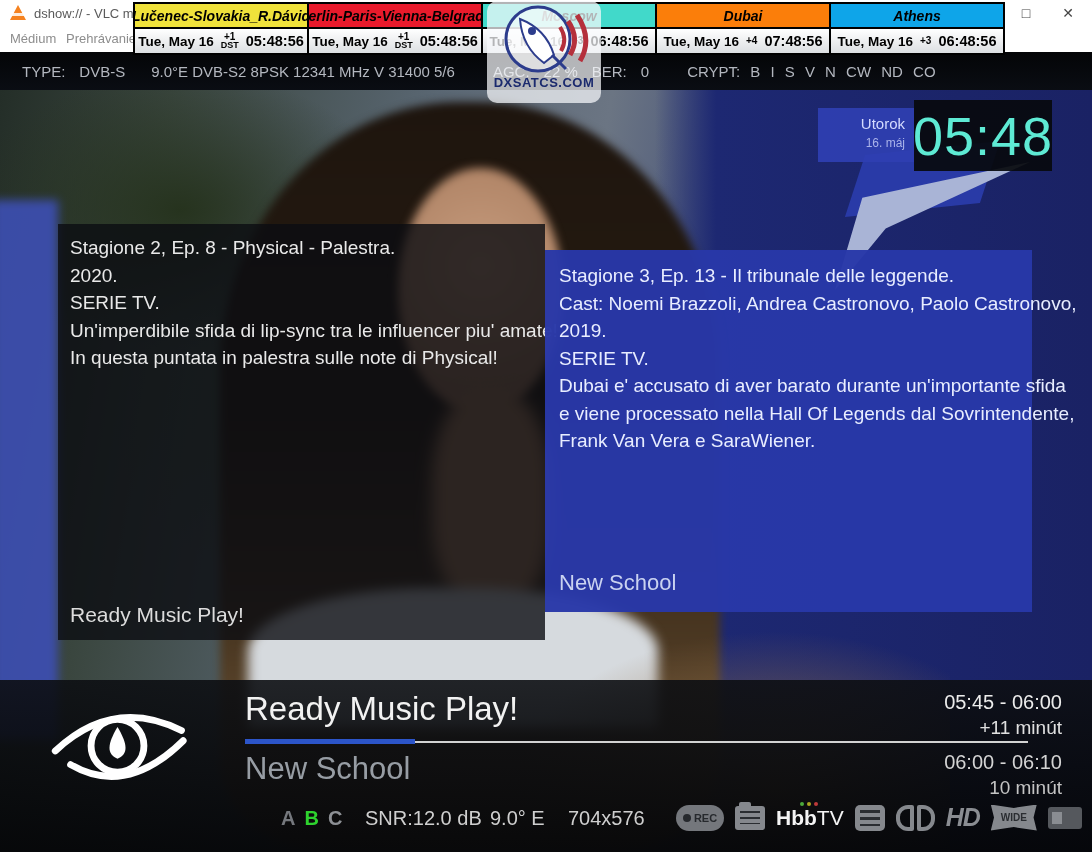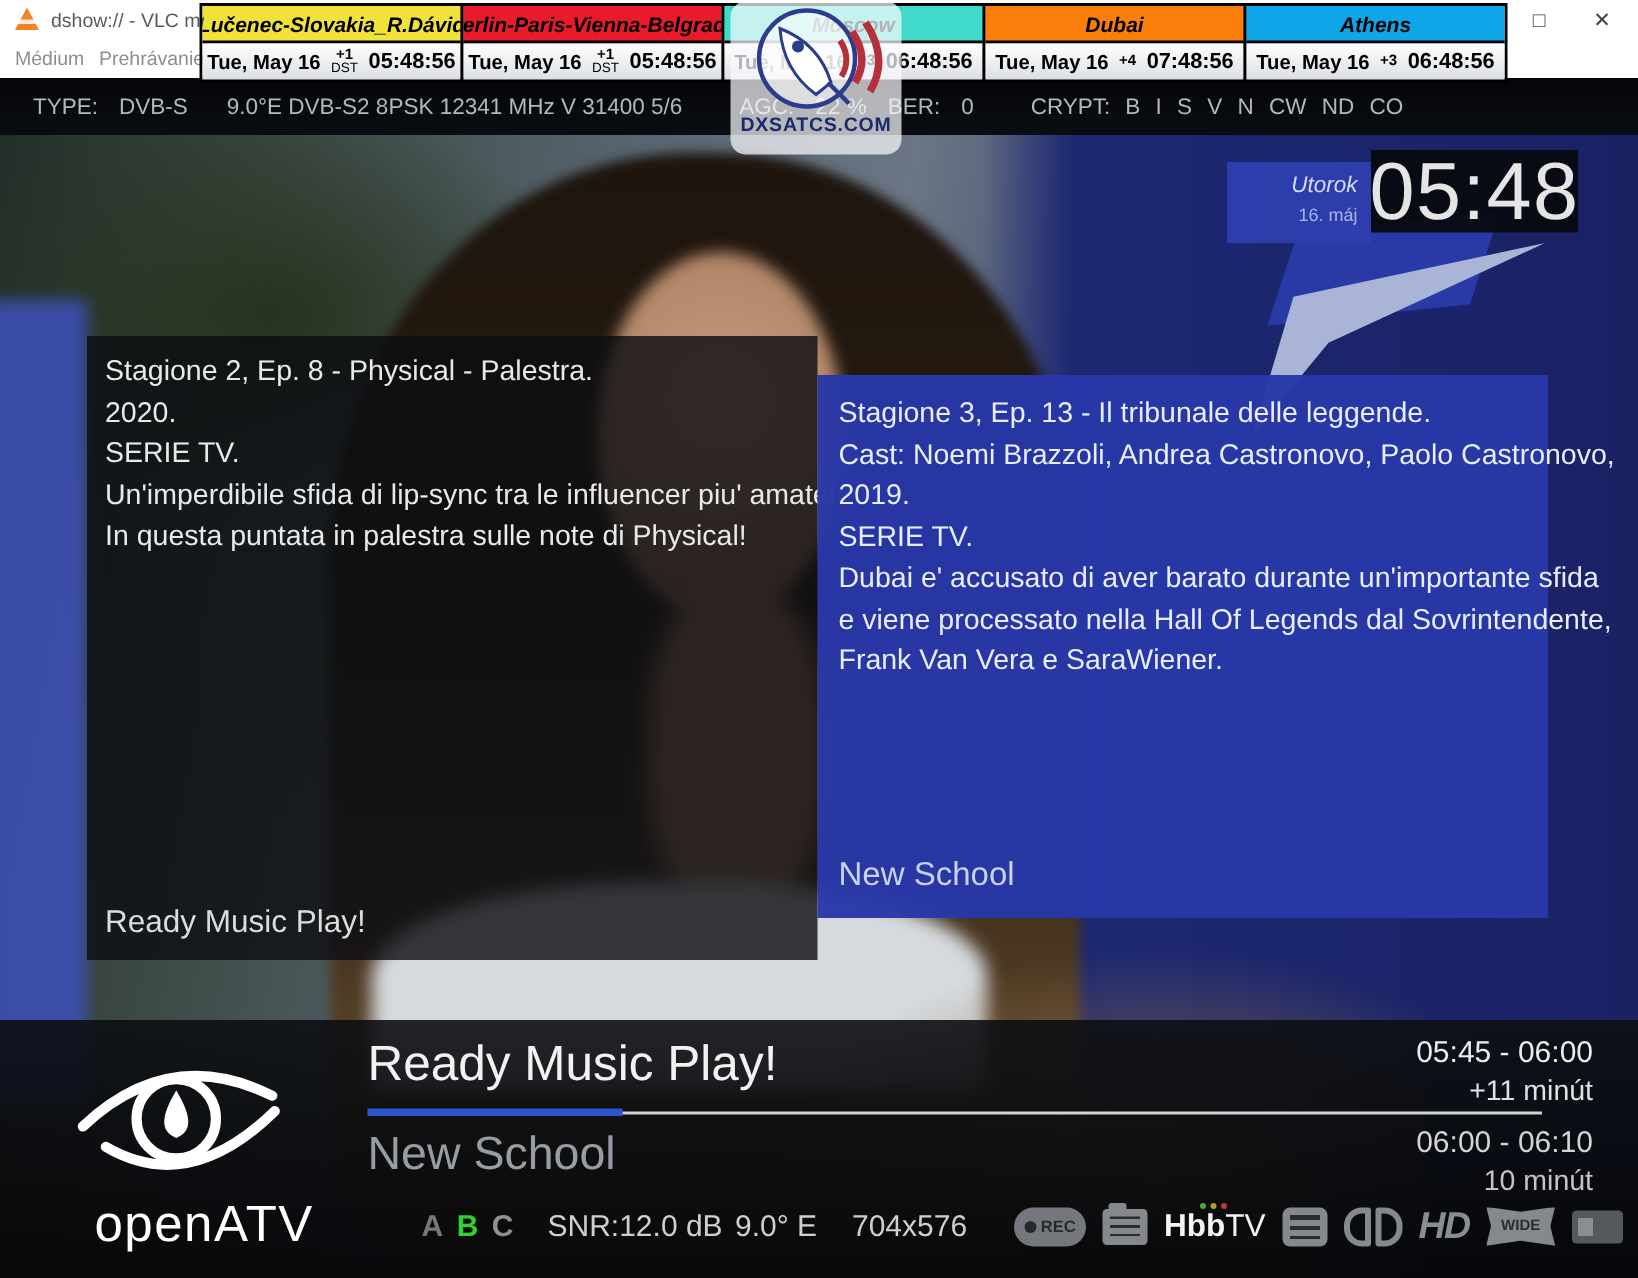--- a/index.html
+++ b/index.html
@@ -27,21 +27,21 @@
   .clock{width:172px;border:2px solid #000;margin-left:-2px;}
   .clock:first-child{margin-left:0;}
   .clock-header{height:23px;display:flex;align-items:center;justify-content:center;
                 font-size:14px;font-weight:bold;font-style:italic;color:#000;
                 border-bottom:2px solid #000;white-space:nowrap;overflow:hidden;}
   .clock-body{height:24px;background:linear-gradient(#ffffff,#dcdfe2);display:flex;
               align-items:center;justify-content:center;gap:7px;font-weight:bold;color:#000;}
   .clock-date{font-size:13.5px;white-space:nowrap;}
   .offset-block{display:flex;flex-direction:column;align-items:center;line-height:8px;}
   .clock-offset{font-size:10px;font-weight:bold;}
-  .clock-dst{font-size:9px;font-weight:normal;}
+  .clock-dst{font-size:9px;font-weight:bold;}
   .clock-time{font-size:14.5px;white-space:nowrap;}
 
   
   .watermark{left:487px;top:1px;width:114px;height:102px;background:rgba(248,249,252,0.72);
              border-radius:10px;z-index:40;display:flex;flex-direction:column;align-items:center;}
   .wm-text{font-size:13px;font-weight:bold;color:#1b2a6e;letter-spacing:.5px;margin-top:-4px;}
 
   
   .tuner-bar{left:0;top:52px;width:1092px;height:38px;background:linear-gradient(#040507,#0a0d13);
              display:flex;align-items:center;padding-left:22px;box-sizing:border-box;
@@ -70,24 +70,24 @@
   .logo-fragment{left:855px;top:58px;width:135px;height:62px;background:#2c3eb2;
                  transform:skew(-18deg,-6deg);opacity:.85;}
   .swoosh{left:835px;top:72px;width:195px;height:128px;background:#a9b4d6;
           clip-path:polygon(0 100%,14% 28%,100% 0,26% 52%);}
   .hair-glow{left:510px;top:540px;width:440px;height:230px;
              background:radial-gradient(ellipse at 60% 70%,#8a6a45 0%,rgba(90,70,45,0) 70%);}
 
   
   .day-box{left:818px;top:108px;width:96px;height:54px;background:rgba(47,63,178,0.92);
            z-index:11;text-align:right;padding:7px 9px 0 0;box-sizing:border-box;}
-  .day-name{font-size:15px;color:#d4dbff;font-style:italic;}
+  .day-name{font-size:15px;color:#d4dbff;}
   .day-date{font-size:12px;color:#aab3ea;margin-top:4px;}
-  .time-box{left:914px;top:100px;width:138px;height:55px;background:rgba(8,10,14,0.93);z-index:12;
-            display:flex;align-items:center;justify-content:center;font-size:54px;color:#e5e5e5;
+  .time-box{left:914px;top:100px;width:138px;height:71px;background:rgba(8,10,14,0.93);z-index:12;
+            display:flex;align-items:center;justify-content:center;font-size:54px;color:#5eead4;
             letter-spacing:1px;}
 
   
   .epg-left{left:58px;top:224px;width:487px;height:416px;background:rgba(11,13,18,0.80);
             z-index:10;padding:10px 10px 0 12px;box-sizing:border-box;}
   .epg-right{left:545px;top:250px;width:487px;height:362px;background:rgba(40,56,168,0.97);
              z-index:10;padding:12px 10px 0 14px;box-sizing:border-box;}
   .epg-line{font-size:19px;line-height:27.5px;color:#e9e9e9;white-space:nowrap;}
   .epg-right .epg-line{color:#e8edff;}
   .epg-left-title{left:12px;bottom:13px;font-size:21px;color:#dcdcdc;}
@@ -282,21 +282,20 @@
     <div class="abs epg-right-title">New School</div>
   </div>
 
   <div class="abs infobar">
     <svg class="abs atv-eye" width="145" height="100" viewBox="0 0 170 115">
       <path d="M12 68 Q80 4 160 44" stroke="#fff" stroke-width="8" fill="none" stroke-linecap="round"></path>
       <path d="M30 84 Q95 122 162 56" stroke="#fff" stroke-width="8" fill="none" stroke-linecap="round"></path>
       <circle cx="85" cy="62" r="31" stroke="#fff" stroke-width="8" fill="none"></circle>
       <path d="M85 40 C73 60 72 72 85 77 C98 72 97 60 85 40 Z" fill="#fff"></path>
     </svg>
-    <div class="abs atv-brand">openATV</div>
 
     <div class="abs event-title">Ready Music Play!</div>
     <div class="abs progress-fill" style="background: rgb(44, 85, 201);"></div>
     <div class="abs progress-track"></div>
     <div class="abs channel-name">New School</div>
 
     <div class="abs now-range rt">05:45  -  06:00</div>
     <div class="abs now-remaining rt">+11 minút</div>
     <div class="abs next-range rt">06:00  -  06:10</div>
     <div class="abs next-duration rt">10 minút</div>

